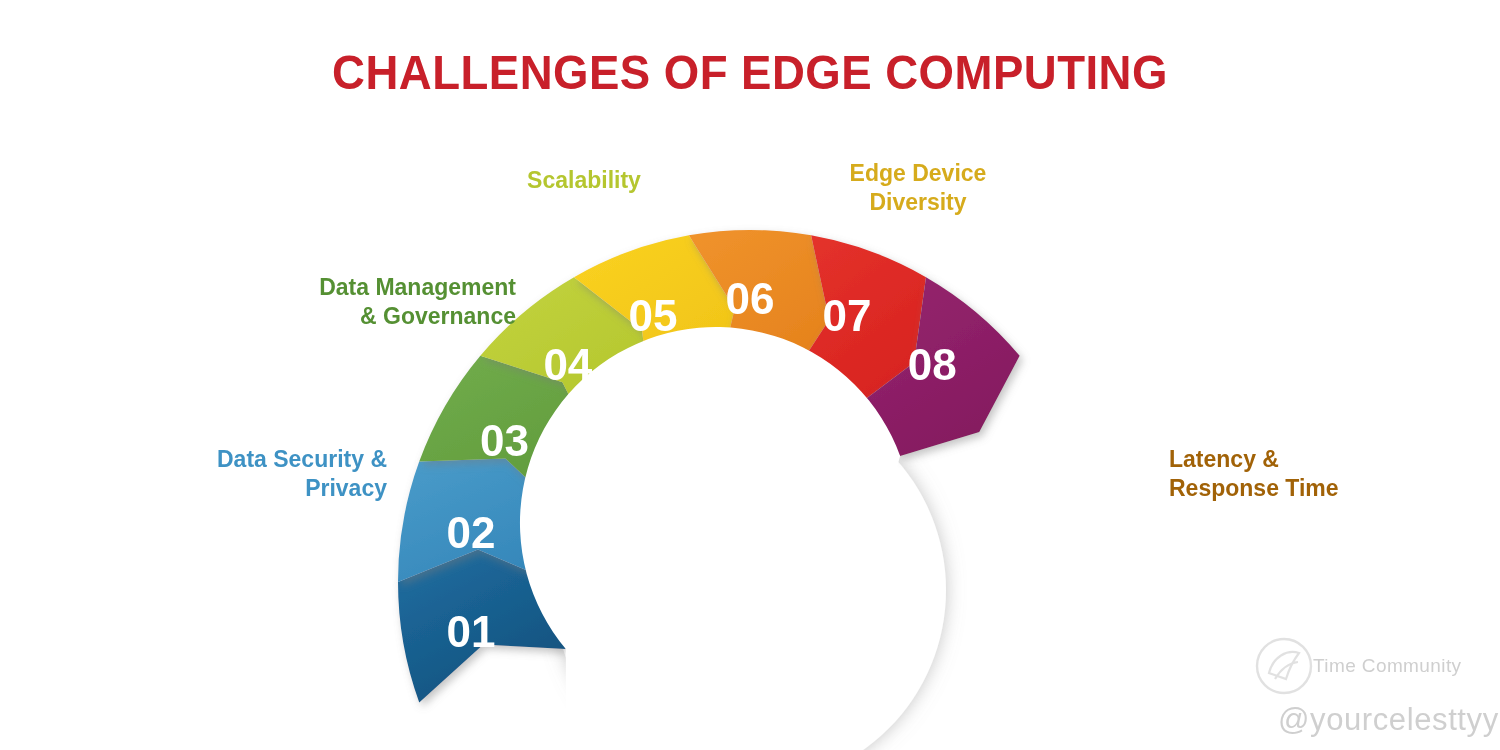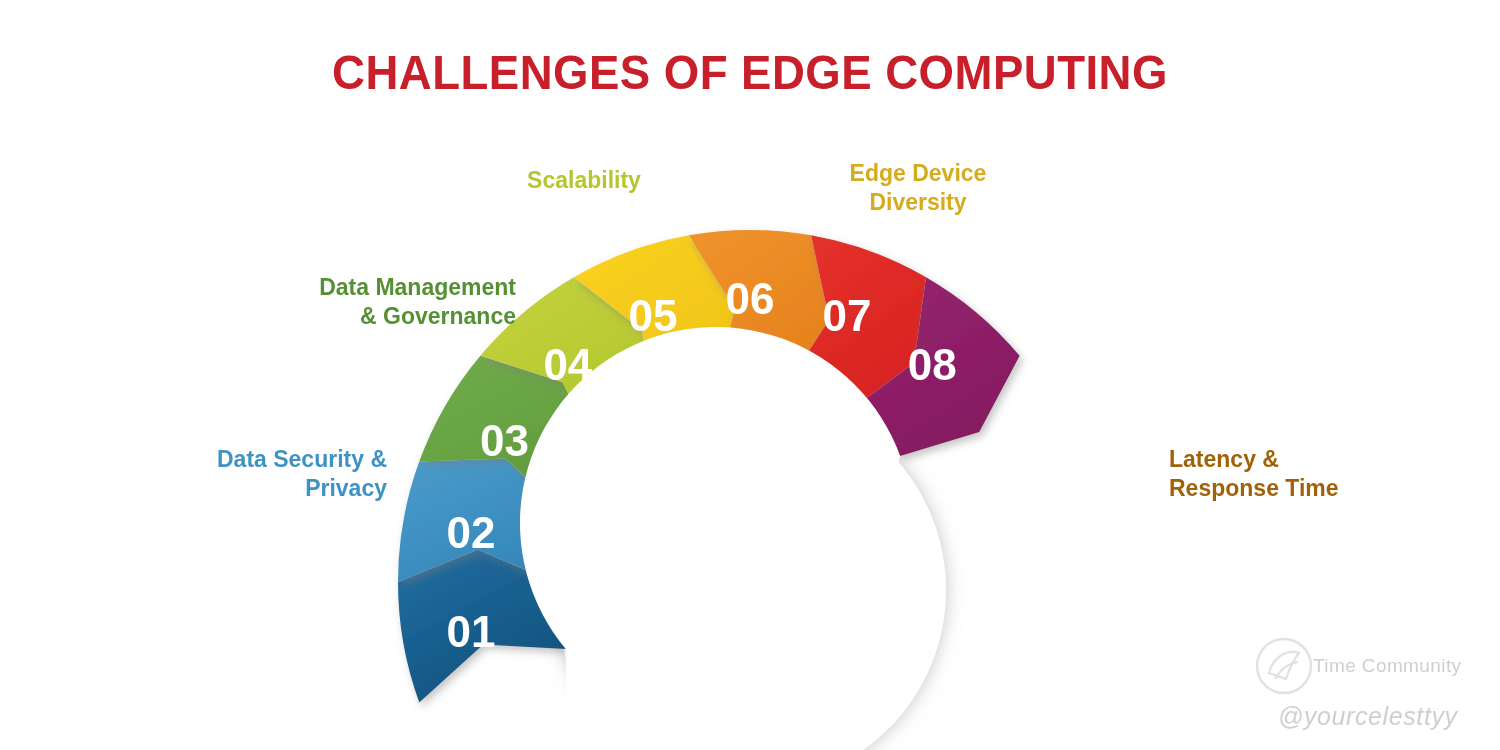--- a/index.html
+++ b/index.html
@@ -53,21 +53,21 @@
   .label.c{text-align:center;}
 
   
   .wm-text{
     position:absolute;
     font-family:"Liberation Sans", sans-serif;
     color:#cfcfcf;
     white-space:nowrap;
   }
   #wm-name{left:1313px;top:655px;font-size:19px;letter-spacing:.4px;}
-  #wm-handle{left:1278px;top:702px;font-size:25px;letter-spacing:.6px;font-style:italic;}
+  #wm-handle{left:1278px;top:702px;font-size:31px;letter-spacing:.6px;}
   #wm-logo{position:absolute;left:1253px;top:635px;width:62px;height:62px;opacity:.55;}
 </style>
 </head>
 <body>
 
 <div id="stage">
 
   <div class="title">CHALLENGES OF EDGE COMPUTING</div>
 
   <svg id="wheel" viewBox="0 0 1500 750">

